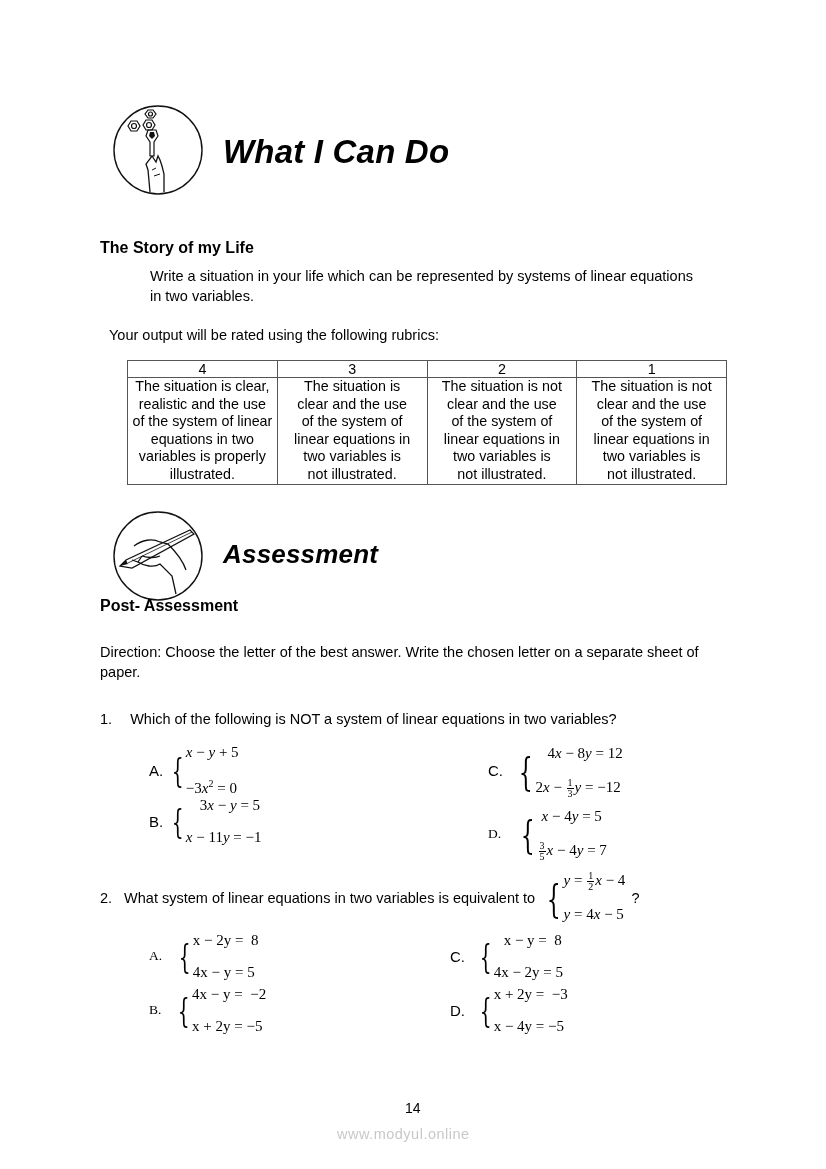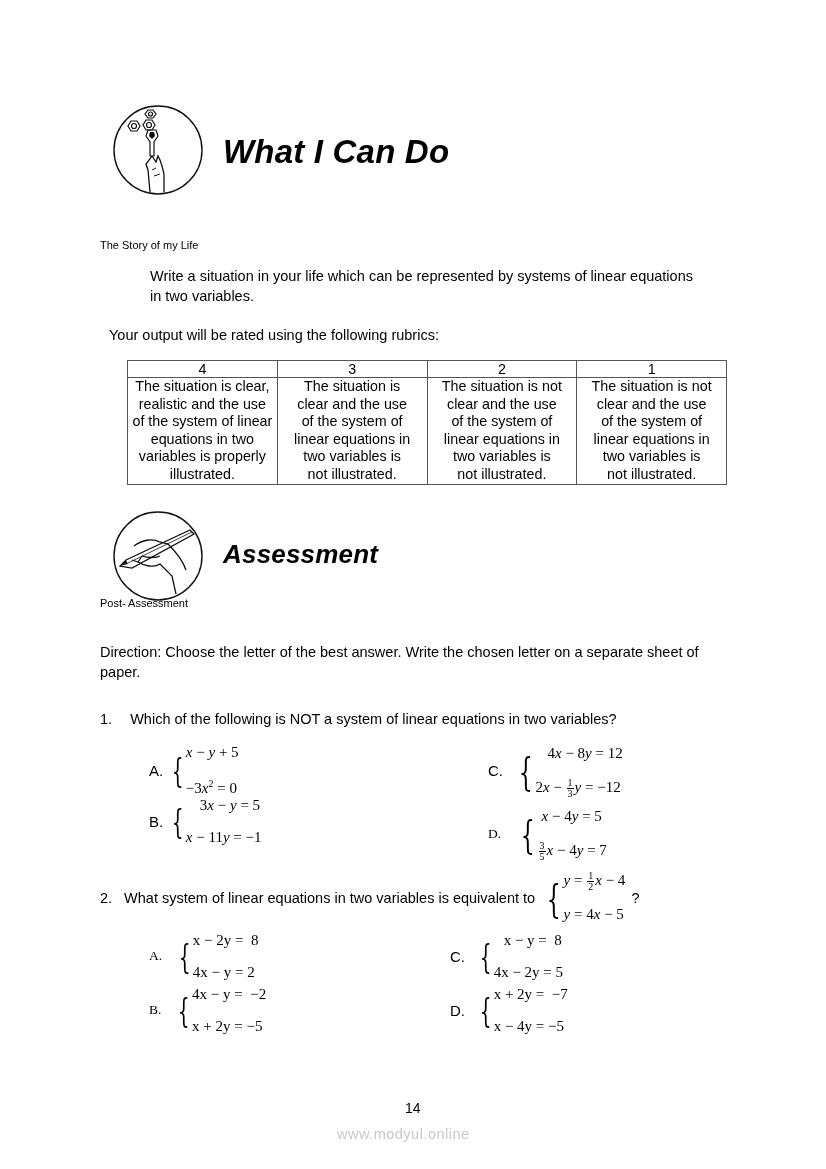--- a/index.html
+++ b/index.html
@@ -1,19 +1,19 @@
 <!DOCTYPE html>
 <html><head>
 <meta charset="utf-8">
 <style>
   html, body { margin: 0; padding: 0; background: #ffffff; }
   body { width: 826px; height: 1169px; position: relative; overflow: hidden; color: #000; font-family: "Liberation Sans", sans-serif; }
   .abs { position: absolute; }
   .section-title { font-family: "Liberation Sans", sans-serif; font-weight: bold; font-style: italic; font-size: 33px; letter-spacing: 0.2px; }
-  .bold-head { font-weight: normal; font-size: 11px; }
+  .bold-head { font-weight: bold; font-size: 16px; }
   .body-text { font-size: 14.5px; line-height: 20px; }
   table.rubric { border-collapse: collapse; font-size: 14.3px; line-height: 17.6px; }
   table.rubric td, table.rubric th { border: 1px solid #555; text-align: center; vertical-align: top; padding: 0 2px; font-weight: normal; }
   table.rubric th { line-height: 16px; }
   .math { font-family: "Liberation Serif", "DejaVu Serif", serif; font-size: 15px; }
   .mi { font-style: italic; }
   .sys { display: inline-flex; align-items: center; vertical-align: middle; }
   .brace { font-family: "DejaVu Serif", serif; font-size: 34px; line-height: 34px; transform: scaleX(0.55); transform-origin: center; margin-right: -3px; font-weight: 200; }
   .eqs { display: flex; flex-direction: column; line-height: 20px; gap: 12px; }
   .frac { display: inline-flex; flex-direction: column; align-items: center; font-size: 10px; line-height: 10px; vertical-align: middle; margin: 0 1px; }
@@ -194,21 +194,21 @@
   </span>
   <span style="margin-left:6px;">?</span>
 </div>
 
 <div class="abs" style="left:149px; top:930px; display:flex; align-items:center;">
   <span class="opt-label-serif" style="margin-right:12px;">A.</span>
   <span class="sys math">
     <span class="brace">{</span>
     <span class="eqs">
       <span style="white-space:pre;">x − 2y =  8</span>
-      <span>4x − y = 2</span>
+      <span>4x − y = 5</span>
     </span>
   </span>
 </div>
 
 <div class="abs" style="left:149px; top:984px; display:flex; align-items:center;">
   <span class="opt-label-serif" style="margin-right:12px;">B.</span>
   <span class="sys math">
     <span class="brace">{</span>
     <span class="eqs">
       <span style="white-space:pre;">4x − y =  −2</span>
@@ -226,20 +226,20 @@
       <span>4x − 2y = 5</span>
     </span>
   </span>
 </div>
 
 <div class="abs" style="left:450px; top:984px; display:flex; align-items:center;">
   <span class="opt-label-sans" style="margin-right:10px;">D.</span>
   <span class="sys math">
     <span class="brace">{</span>
     <span class="eqs">
-      <span style="white-space:pre;">x + 2y =  −7</span>
+      <span style="white-space:pre;">x + 2y =  −3</span>
       <span>x − 4y = −5</span>
     </span>
   </span>
 </div>
 
 <div class="abs footer-page" style="left:405px; top:1100px;">14</div>
 <div class="abs watermark" style="left:337px; top:1126px;">www.modyul.online</div>
 
 </body></html>

